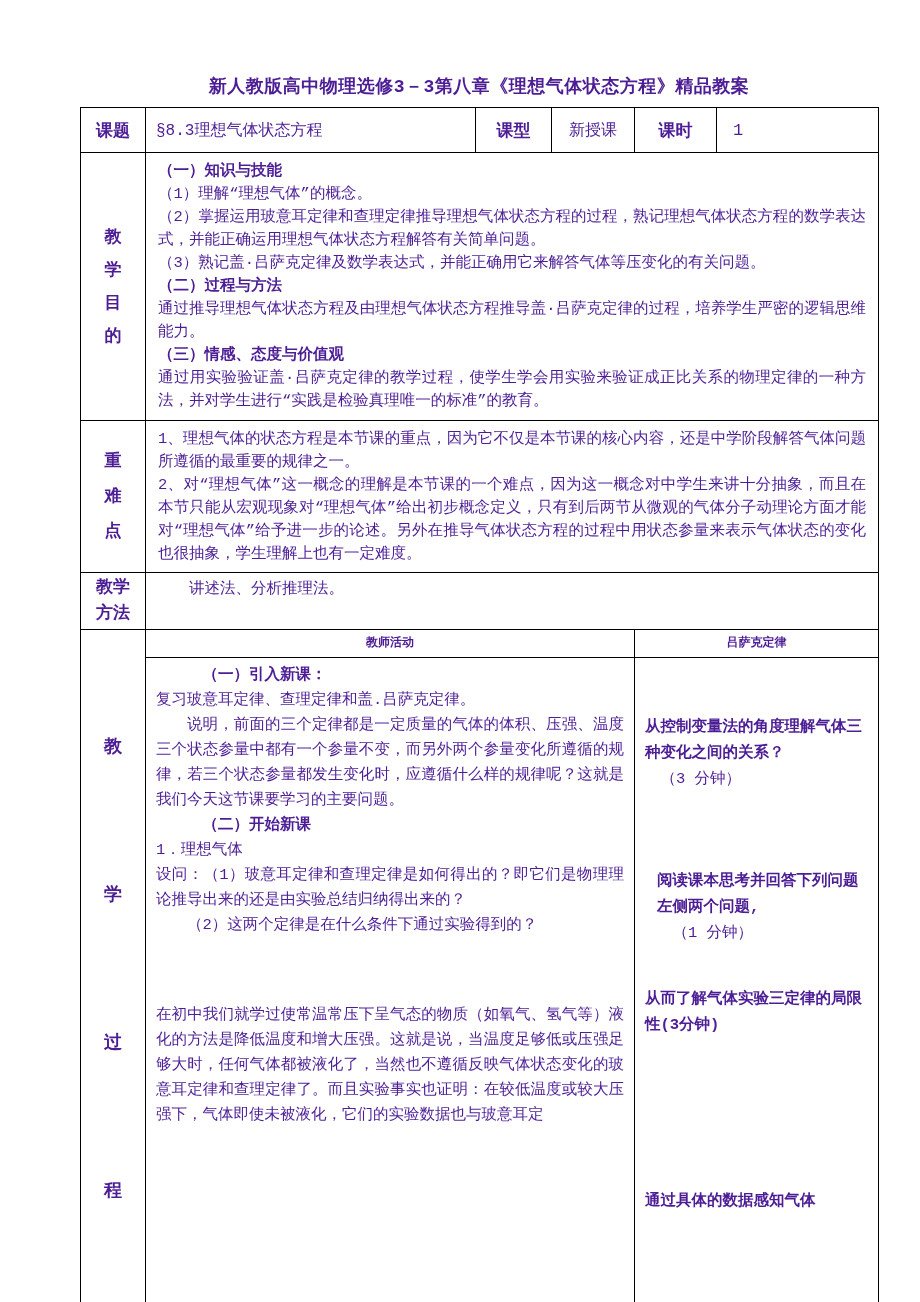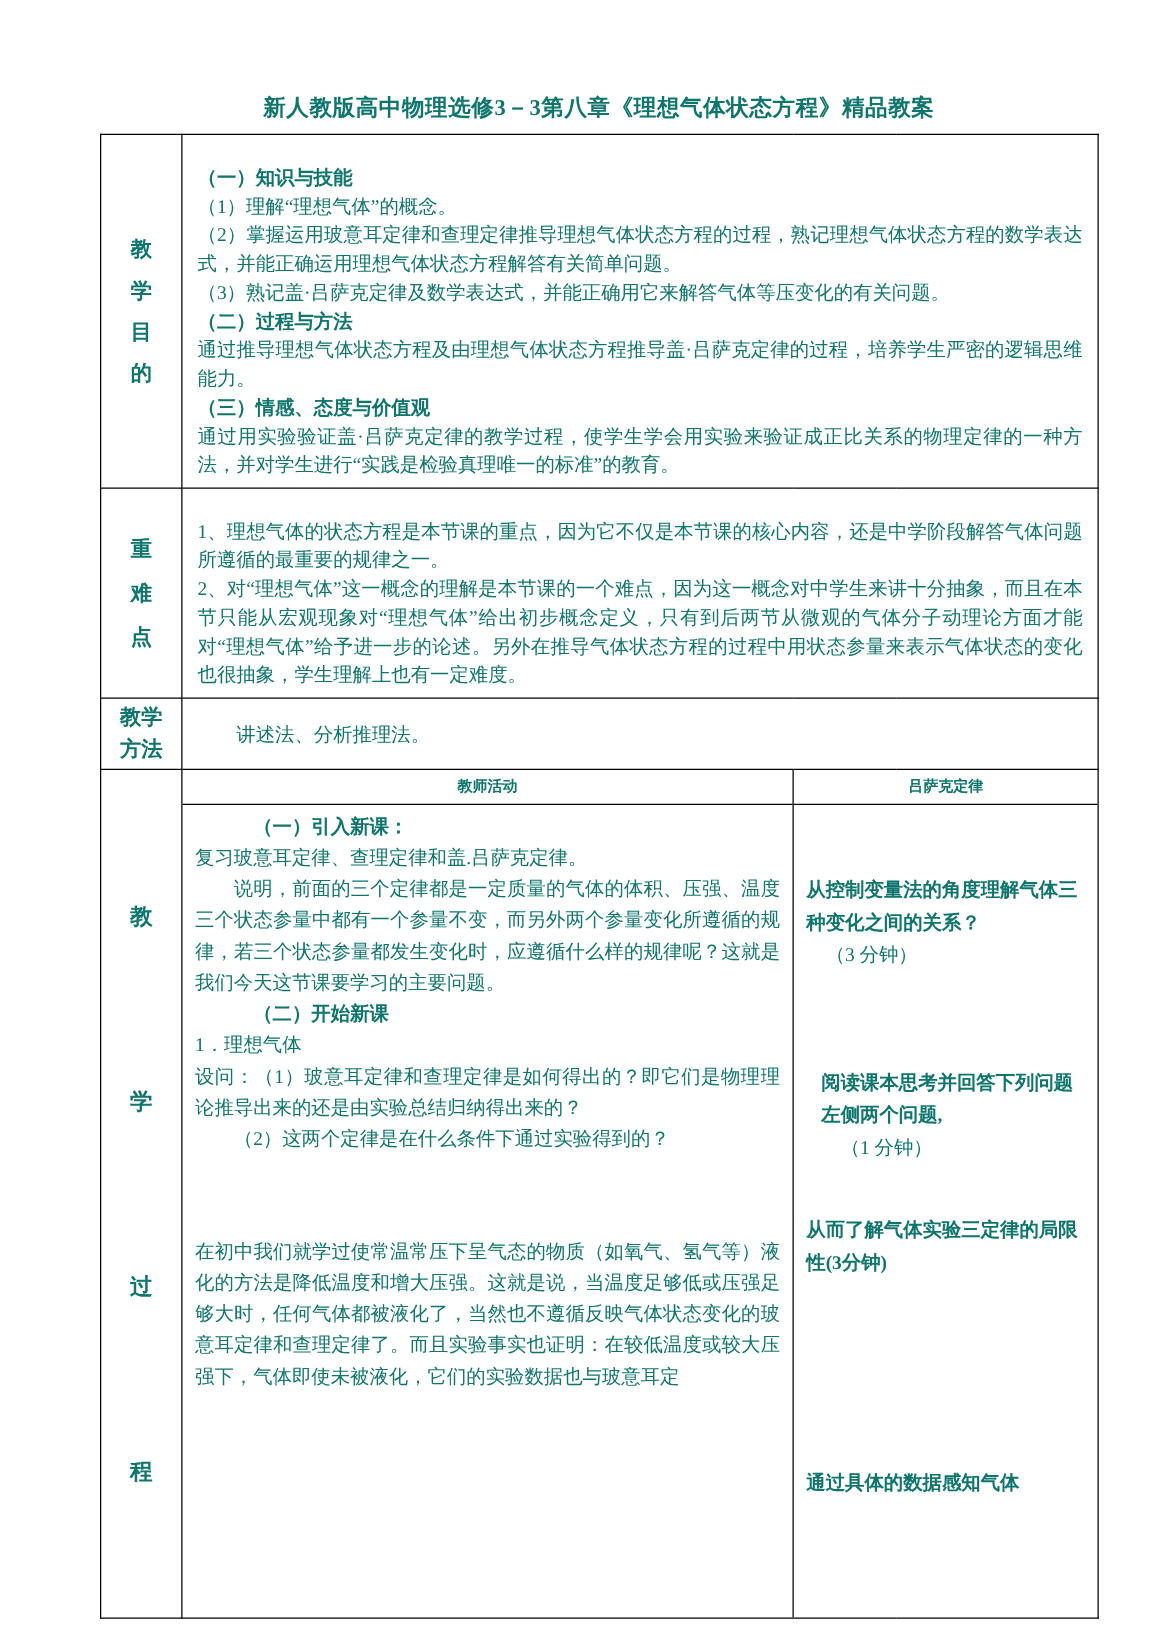--- a/index.html
+++ b/index.html
@@ -2,22 +2,22 @@
 <html><head>
 <meta charset="utf-8">
 <style>
   * { margin:0; padding:0; box-sizing:border-box; }
   html,body { background:#ffffff; }
   .page {
     position:relative;
     width:920px; height:1302px;
     background:#ffffff;
     overflow:hidden;
-    color:#0f766e;
-    font-family:Liberation Serif, serif;
+    color:#4c1d95;
+    font-family:Liberation Mono, monospace;
   }
   .doc-title {
     margin:74px auto 9px 80px;
     width:798px;
     text-align:center;
     font-size:18px;
     font-weight:bold;
     letter-spacing:0.5px;
   }
   table.lesson {
@@ -38,22 +38,22 @@
   
   .vlabel { vertical-align:middle; text-align:center; font-weight:bold; font-size:17px; }
   .v-pre { white-space:pre-line; line-height:33px; }
   .v-pre-kp { white-space:pre-line; line-height:35px; }
   .v-pre-method { white-space:pre-line; line-height:26px; }
   .v-pre-process { white-space:pre-line; line-height:148px; font-size:18px; }
 
   
   .goals-cell { height:268px; padding:7px 12px 6px 12px; }
   .kp-cell { height:143px; padding:7px 12px 6px 12px; }
-  .method-cell { height:57px; padding:19px 12px 6px 12px;margin-top:40px; }
-  .content-text { font-size:15.5px; line-height:23px; text-align:justify;margin-top:16px; }
+  .method-cell { height:57px; padding:5px 12px 6px 12px;margin-top:40px; }
+  .content-text { font-size:15.5px; line-height:23px; text-align:justify; }
   .content-text p.h { font-weight:bold; }
   .method-text { font-size:15.5px; text-indent:2em; }
 
   
   .process-cell { height:679px; padding:0; }
   .process-grid {
     display:grid;
     grid-template-columns:488px 1fr;
     grid-template-rows:28px 1fr;
     height:100%;
@@ -101,20 +101,28 @@
     <colgroup>
       <col style="width:65px">
         <col style="width:330px">
         <col style="width:76px">
       <col style="width:83px">
         <col style="width:82px">
         <col style="width:162px">
     </colgroup>
 
     <tbody>
+        <tr class="r1">
+      <td class="cell-label">课题</td>
+      <td class="cell-topic">§8.3理想气体状态方程</td>
+      <td class="cell-label">课型</td>
+      <td class="cell-center">新授课</td>
+      <td class="cell-label">课时</td>
+      <td class="cell-period-val">1</td>
+    </tr>
 
     <tr>
       <td class="vlabel">
         <div class="v-pre">教
 学
 目
 的</div>
       </td>
       <td class="goals-cell" colspan="5">
         <div class="content-text">

